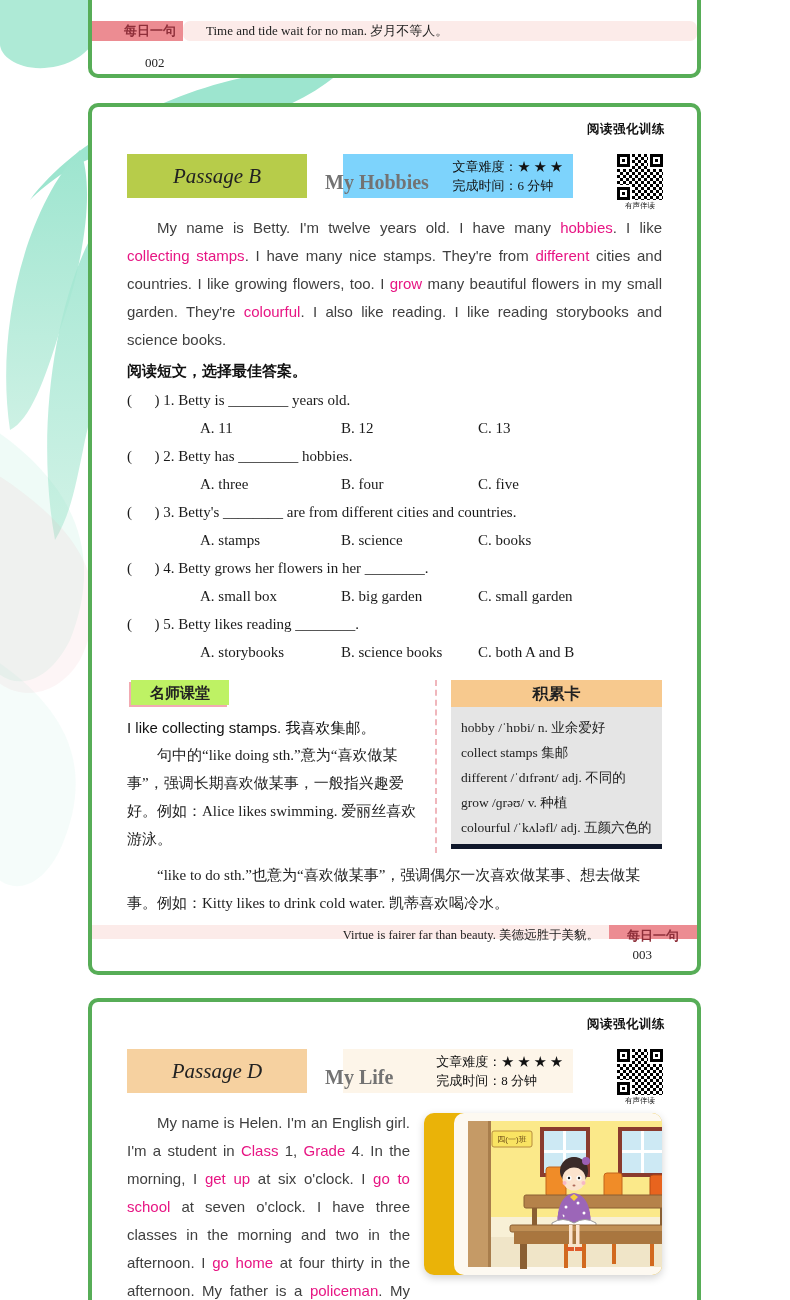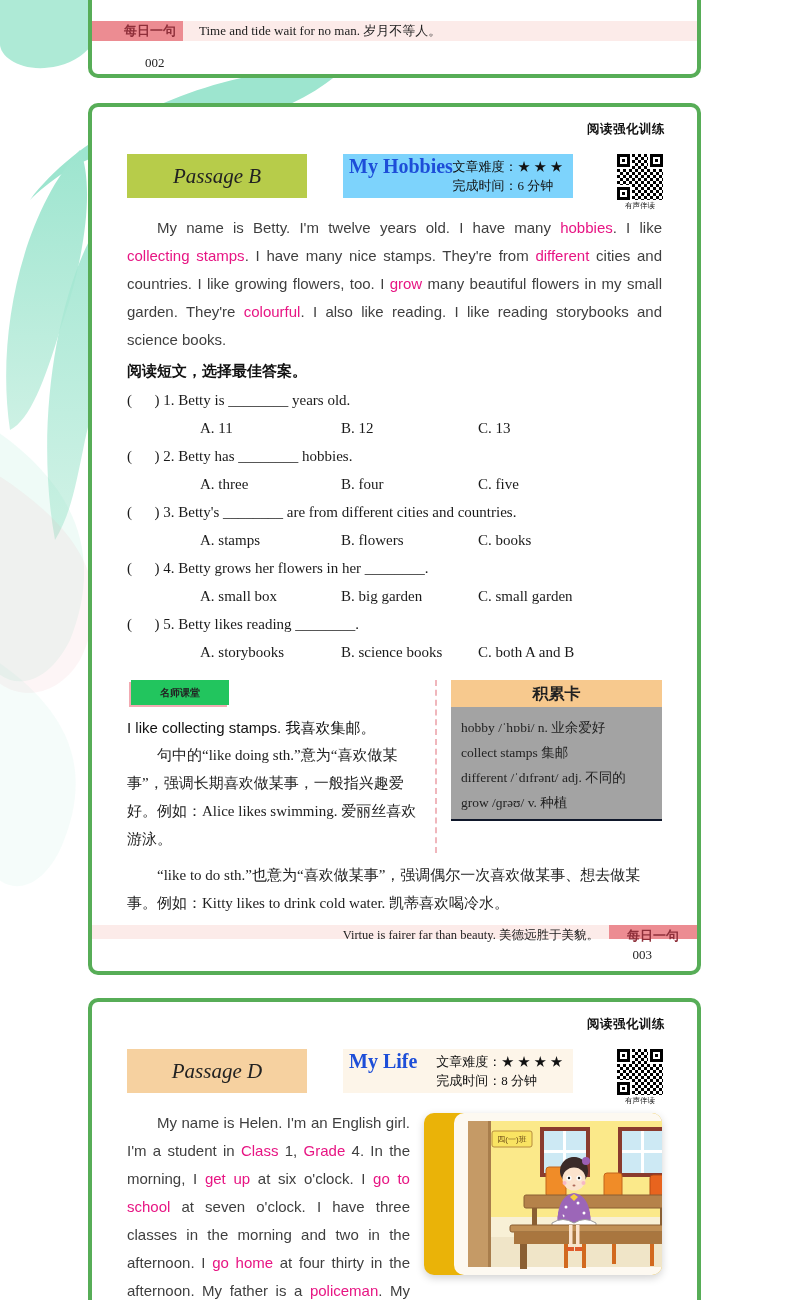--- a/index.html
+++ b/index.html
@@ -9,30 +9,30 @@
   
   .card{position:absolute;left:88px;width:613px;box-sizing:border-box;background:#fff;
     border:4px solid #57ad57;border-radius:10px;z-index:1;}
   .card1{top:-22px;height:100px;}
   .card2{top:103px;height:872px;}
   .card3{top:998px;height:430px;}
   
   .daily-bar{display:flex;height:20px;margin-top:39px;}
   .daily-label{width:84px;background:#ec8c92;color:#8e2f3a;font:bold 13px/20px "Liberation Serif",serif;
     text-align:right;padding-right:7px;}
-  .daily-text{flex:1;background:#fcebe9;font:13px/20px "Liberation Serif",serif;color:#222;padding-left:16px;}
+  .daily-text{flex:1;background:#fcebe9;font:13px/20px "Liberation Serif",serif;color:#222;padding-left:23px;border-radius:7px;}
   .pagenum-left{margin:14px 0 0 53px;font:13px "Liberation Serif",serif;color:#222;}
   
   .corner-tag{text-align:right;margin:14px 32px 0 0;font-weight:bold;font-size:12.5px;color:#111;
     letter-spacing:0.5px;}
   .passage-header{display:flex;align-items:stretch;margin:16px 32px 0 35px;height:44px;position:relative;gap:36px;}
   .p-label{width:180px;display:flex;align-items:center;justify-content:center;
     font:italic 21px "Liberation Serif",serif;color:#222;}
   .p-bar{flex:1;display:flex;align-items:center;justify-content:flex-end;padding-right:10px;}
-  .p-title{position:absolute;left:198px;top:1px;font:bold 20px "Liberation Serif",serif;color:#1d4ed8;margin-left:24px;}
+  .p-title{position:absolute;left:198px;top:17px;font:bold 20px "Liberation Serif",serif;color:#737373;}
   .p-meta{font:13px/19px "Liberation Serif",serif;color:#111;text-align:left;}
   .qr-block{width:50px;margin-left:6px;align-self:flex-start;}
   .qr{width:46px;height:46px;margin:0 auto;position:relative;
     background:conic-gradient(#000 25%,#fff 0 50%,#000 0 75%,#fff 0) 0 0/6px 6px;}
   .finder{position:absolute;width:13px;height:13px;border:3px solid #000;background:#fff;
     box-sizing:border-box;box-shadow:0 0 0 2px #fff;}
   .finder::after{content:"";position:absolute;inset:2px;background:#000;}
   .f-tl{left:0;top:0}.f-tr{right:0;top:0}.f-bl{left:0;bottom:0}
   .qr-caption{font-size:7.5px;text-align:center;color:#111;margin-top:1px;}
   .passage-text{margin:16px 35px 0;font-size:15px;line-height:28px;text-align:justify;
@@ -40,28 +40,28 @@
   .hl{color:#e71583;}
   
   .instruction{margin:4px 35px 0;font-weight:bold;font-size:15px;color:#111;line-height:26px;}
   .questions{margin:2px 35px 0;font-family:"Liberation Serif",serif;font-size:15px;color:#1a1a1a;}
   .q-stem{line-height:28px;}
   .q-options{display:flex;padding-left:73px;line-height:28px;}
   .opt-a{width:141px;}.opt-b{width:137px;}.opt-c{flex:1;}
   
   .panel-row{display:flex;margin:14px 35px 0;}
   .teacher-col{width:296px;padding-right:12px;}
-  .teacher-label{width:98px;height:25px;background:#22c55e;color:#222;text-align:center;
-    font-weight:bold;font-size:10px;line-height:25px;box-shadow:-2px 2px 0 0 #f2aab2;margin-left:4px;}
+  .teacher-label{width:98px;height:25px;background:#bef264;color:#222;text-align:center;
+    font-weight:bold;font-size:15px;line-height:25px;box-shadow:-2px 2px 0 0 #f2aab2;margin-left:4px;}
   .teacher-line1{margin-top:10px;font-weight:normal;font-size:15px;color:#111;line-height:26px;}
   .teacher-body{font-family:"Liberation Serif",serif;font-size:15px;line-height:28px;
     text-indent:2em;color:#222;}
   .divider{border-left:2px dashed #f0b6bc;}
   .vocab-col{flex:1;margin-left:14px;}
-  .vocab-card{background:#a3a3a3;border-bottom:2px solid #0f172a;}
+  .vocab-card{background:#e5e5e5;border-bottom:5px solid #0f172a;}
   .vocab-header{background:#f7c98e;text-align:center;font-weight:bold;font-size:16px;
     height:27px;line-height:27px;color:#222;}
   .vocab-body{padding:8px 10px 4px;}
   .vocab-item{font-family:"Liberation Serif",serif;font-size:13.5px;line-height:25px;color:#222;}
   .note{margin:8px 35px 0;font-family:"Liberation Serif",serif;font-size:15px;line-height:28px;
     text-indent:2em;color:#222;}
   
   .footer-bar{position:absolute;left:0;right:0;bottom:32px;display:flex;height:14px;}
   .footer-text{flex:1;background:#fcebe9;text-align:right;font:12.5px/21px "Liberation Serif",serif;
     color:#222;padding-right:10px;}
@@ -136,21 +136,21 @@
         </div>
         <div class="q-stem">(&nbsp;&nbsp;&nbsp;&nbsp;&nbsp;&nbsp;) 2. Betty has ________ hobbies.</div>
         <div class="q-options">
           <span class="opt-a">A. three</span>
           <span class="opt-b">B. four</span>
           <span class="opt-c">C. five</span>
         </div>
         <div class="q-stem">(&nbsp;&nbsp;&nbsp;&nbsp;&nbsp;&nbsp;) 3. Betty's ________ are from different cities and countries.</div>
         <div class="q-options">
           <span class="opt-a">A. stamps</span>
-          <span class="opt-b">B. flowers</span>
+          <span class="opt-b">B. science</span>
           <span class="opt-c">C. books</span>
         </div>
         <div class="q-stem">(&nbsp;&nbsp;&nbsp;&nbsp;&nbsp;&nbsp;) 4. Betty grows her flowers in her ________.</div>
         <div class="q-options">
           <span class="opt-a">A. small box</span>
           <span class="opt-b">B. big garden</span>
           <span class="opt-c">C. small garden</span>
         </div>
         <div class="q-stem">(&nbsp;&nbsp;&nbsp;&nbsp;&nbsp;&nbsp;) 5. Betty likes reading ________.</div>
         <div class="q-options">
@@ -168,20 +168,21 @@
       </div>
       <div class="divider"></div>
       <div class="vocab-col">
         <div class="vocab-card">
           <div class="vocab-header">积累卡</div>
           <div class="vocab-body" id="vocabList">
               <div class="vocab-item">hobby /ˈhɒbi/ n. 业余爱好</div>
               <div class="vocab-item">collect stamps 集邮</div>
               <div class="vocab-item">different /ˈdɪfrənt/ adj. 不同的</div>
               <div class="vocab-item">grow /ɡrəʊ/ v. 种植</div>
+              <div class="vocab-item">colourful /ˈkʌləfl/ adj. 五颜六色的</div>
             </div>
         </div>
       </div>
     </div>
 
     <div class="note">“like to do sth.”也意为“喜欢做某事”，强调偶尔一次喜欢做某事、想去做某事。例如：Kitty likes to drink cold water. 凯蒂喜欢喝冷水。</div>
 
     <div class="footer-bar">
       <div class="footer-text">Virtue is fairer far than beauty. 美德远胜于美貌。</div>
       <div class="footer-label">每日一句</div>

